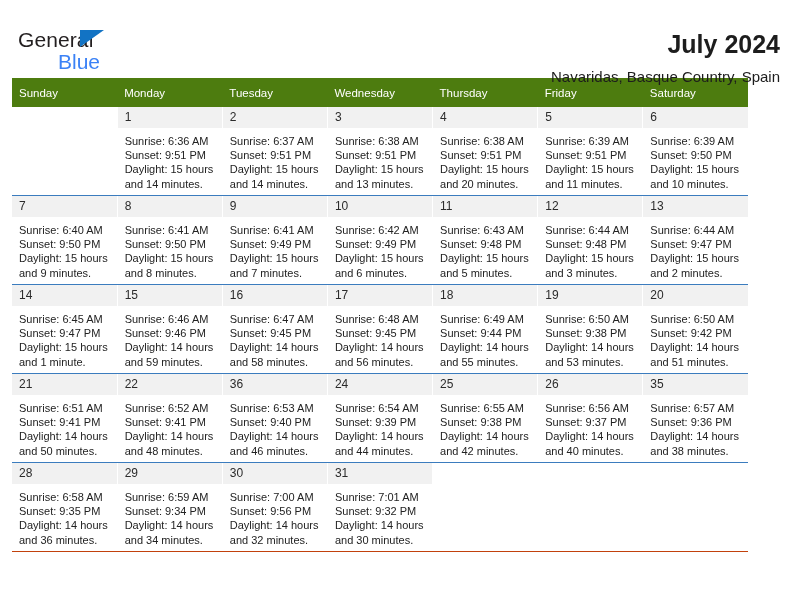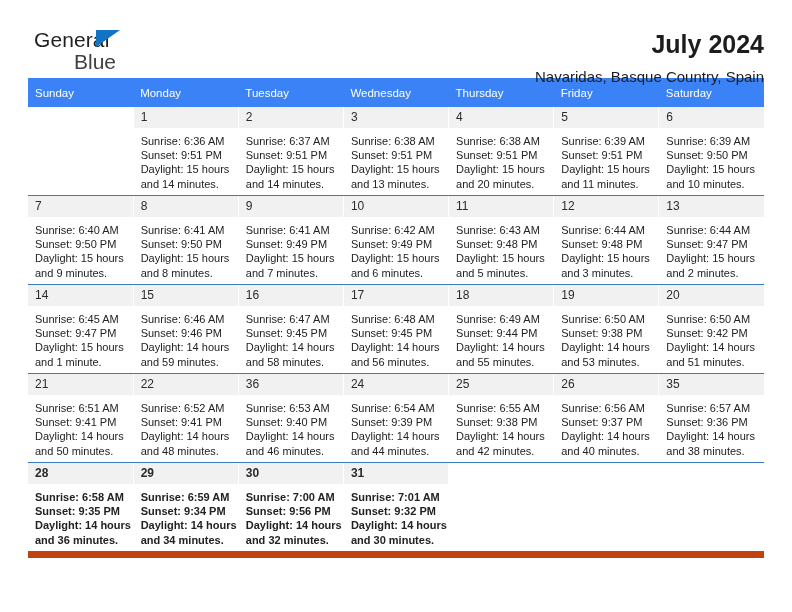--- a/index.html
+++ b/index.html
@@ -13,21 +13,21 @@
     font-family: "Liberation Sans", sans-serif;
     color: #1a1a1a;
     overflow: hidden;
   }
 
   .page {
     position: relative;
     width: 792px;
     height: 612px;
     box-sizing: border-box;
-    padding: 0 28px;
+    padding: 0 12px;
   }
 
   
   .header {
     display: flex;
     align-items: flex-start;
     justify-content: space-between;
     padding-top: 28px;
     height: 72px;
     box-sizing: border-box;
@@ -52,21 +52,21 @@
     position: absolute;
     left: 68px;
     top: 2px;
     width: 0;
     height: 0;
     border-left: 24px solid #1273c4;
     border-bottom: 17px solid transparent;
   }
   .brand-bottom {
     font-size: 21px;
-    color: #404040;
+    color: #3b82f6;
     line-height: 22px;
     display: block;
     margin-top: 0px;
     margin-left: 40px;
   }
 
   .titles {
     text-align: right;
     padding-top: 0px;
   }
@@ -86,40 +86,40 @@
   }
 
   
   .calendar {
     width: 736px;
     border-collapse: collapse;
     table-layout: fixed;
     margin-top: 6px;
   }
   .calendar th {
-    background: #3b82f6;
+    background: #4d7c0f;
     color: #ffffff;
     font-size: 11.5px;
     font-weight: normal;
     text-align: left;
     padding: 5px 0 5px 7px;
     height: 19px;
     border: none;
   }
 
   .calendar td {
     vertical-align: top;
     padding: 0;
     border-right: 1px solid #ffffff;
     border-bottom: 1px solid #3b7cbe;
     height: 88px;
     background: #ffffff;
   }
   .calendar tr.week td:last-child { border-right: none; }
-  .calendar tr.week:last-child td { border-bottom: 7px solid #c2410c; font-weight: bold; }
+  .calendar tr.week:last-child td { border-bottom: 1px solid #c2410c; }
 
   .daynum {
     background: #f1f1f1;
     font-size: 12px;
     color: #2b2b2b;
     padding: 3px 0 3px 7px;
     height: 15px;
     line-height: 15px;
     box-sizing: content-box;
     border-bottom: 1px solid #ffffff;

